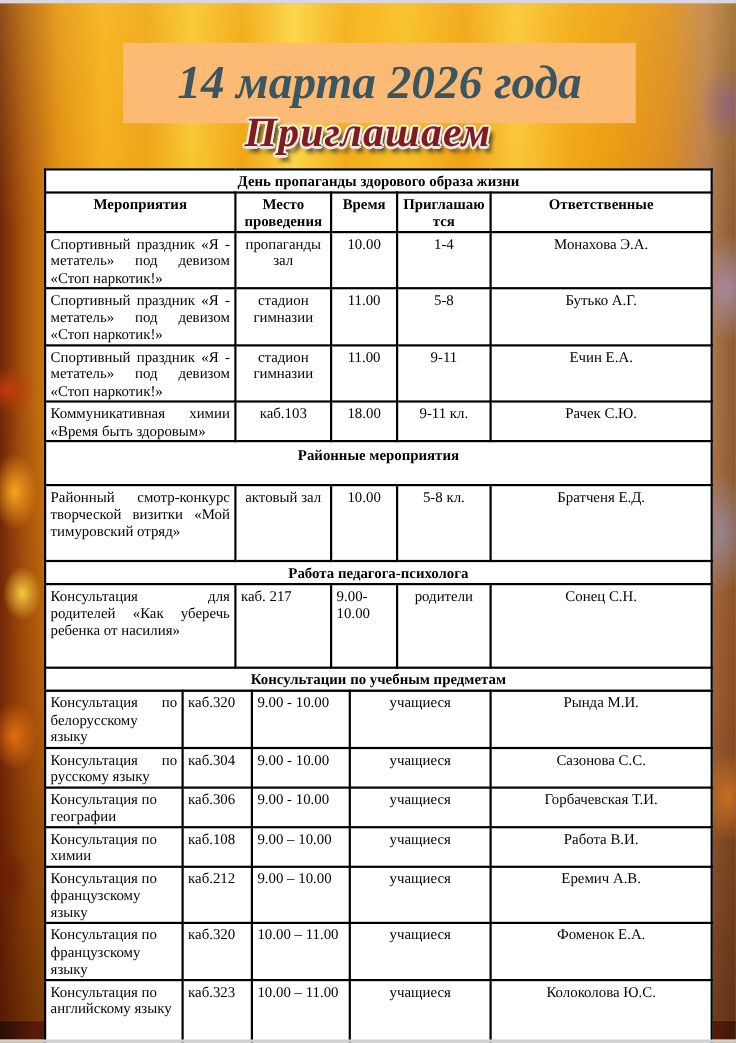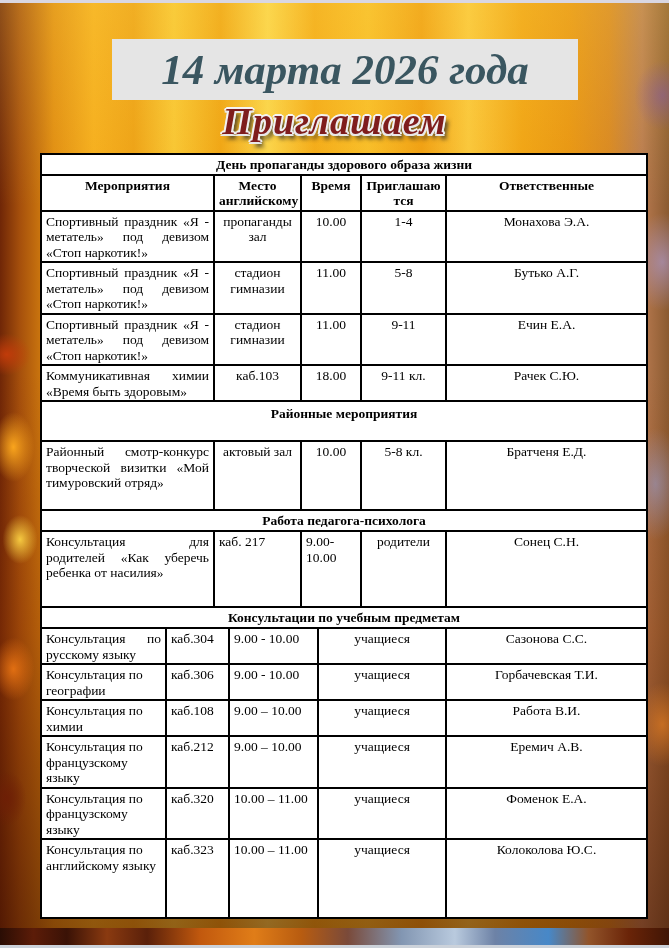--- a/index.html
+++ b/index.html
@@ -33,22 +33,22 @@
       linear-gradient(90deg, #6f2607 0%, #a6500c 3%, #e08c10 8%, #f5ad1c 14%, #eda014 20%, #f8c532 26%, #efa312 33%, #fbd44a 40%, #f3a916 47%, #f8bc26 55%, #ef9d10 63%, #fac63a 70%, #f0a212 78%, #e89410 85%, #d88620 91%, #b87a50 96%, #8a5a30 100%);
   }
   .bg-bottom {
     position: absolute; left: 0; right: 0; bottom: 3px; height: 17px;
     background: linear-gradient(90deg,
       #2a0d04 0%, #5c1c08 5%, #3a1206 10%, #8a3a10 16%, #5a200a 22%,
       #c2590e 30%, #e07d18 38%, #b85c10 45%, #7a4a3a 52%, #8296b2 60%,
       #b9cade 68%, #6d82a6 74%, #4788c8 82%, #92542a 88%, #6a2408 94%, #401505 100%);
   }
   .date-banner {
-    position: absolute; left: 112px; top: 39px; width: 466px; height: 61px;
-    background: #e5e5e5;
+    position: absolute; left: 112px; top: 39px; width: 466px; height: 73px;
+    background: #fdba74;
     display: flex; align-items: center; justify-content: center;
     z-index: 2;
   }
   .date-banner span {
     font-size: 43px; font-weight: bold; font-style: italic;
     color: #3a5660; white-space: nowrap;
   }
   .invite {
     position: absolute; left: 0; top: 99px; width: 100%;
     text-align: center; z-index: 2;
@@ -112,21 +112,21 @@
         <col style="width:60px">
         <col style="width:85px">
         <col style="width:201px">
     </colgroup>
     <tbody>
         <tr class="h-day">
       <th colspan="5">День пропаганды здорового образа жизни</th>
     </tr>
     <tr>
       <th>Мероприятия</th>
-      <th>Место английскому</th>
+      <th>Место проведения</th>
       <th>Время</th>
       <th class="brk">Приглашаются</th>
       <th>Ответственные</th>
     </tr>
     <tr>
       <td class="c-event">Спортивный праздник «Я - метатель» под девизом «Стоп наркотик!»</td>
       <td class="c-center">пропаганды зал</td>
       <td class="c-center">10.00</td>
       <td class="c-center">1-4</td>
       <td class="c-center">Монахова Э.А.</td>
@@ -180,20 +180,27 @@
 
   <table class="sched second">
     <colgroup>
       <col style="width:125px">
         <col style="width:63px">
         <col style="width:89px">
         <col style="width:128px">
         <col style="width:201px">
     </colgroup>
     <tbody>
+        <tr>
+      <td class="c-event">Консультация по белорусскому языку</td>
+      <td class="c-left">каб.320</td>
+      <td class="c-left">9.00 - 10.00</td>
+      <td class="c-center">учащиеся</td>
+      <td class="c-center">Рында М.И.</td>
+    </tr>
     <tr>
       <td class="c-event">Консультация по русскому языку</td>
       <td class="c-left">каб.304</td>
       <td class="c-left">9.00 - 10.00</td>
       <td class="c-center">учащиеся</td>
       <td class="c-center">Сазонова С.С.</td>
     </tr>
     <tr>
       <td class="c-left">Консультация по географии</td>
       <td class="c-left">каб.306</td>

